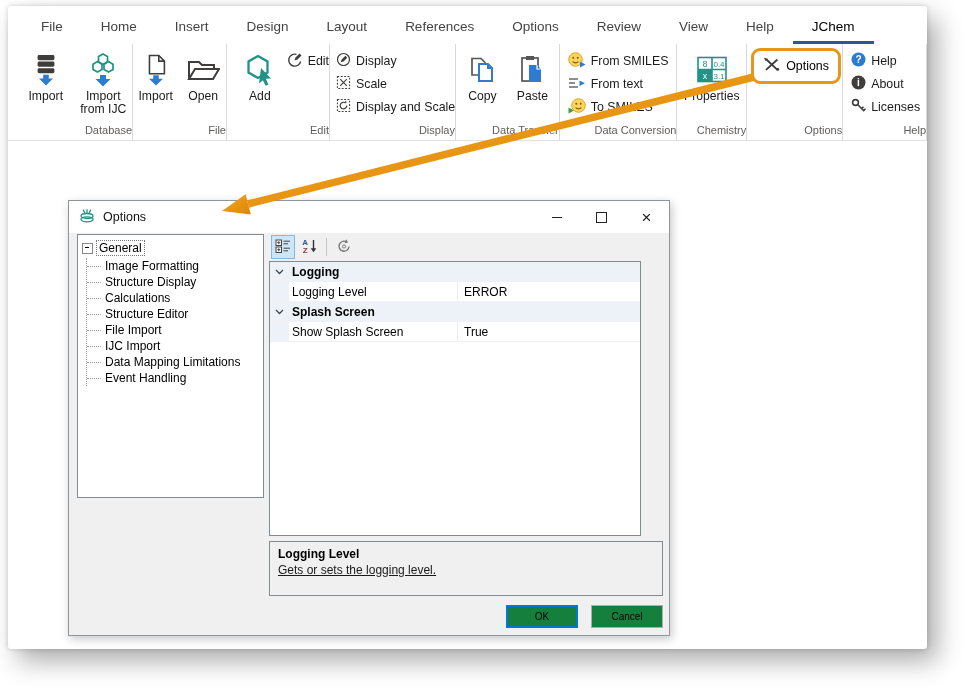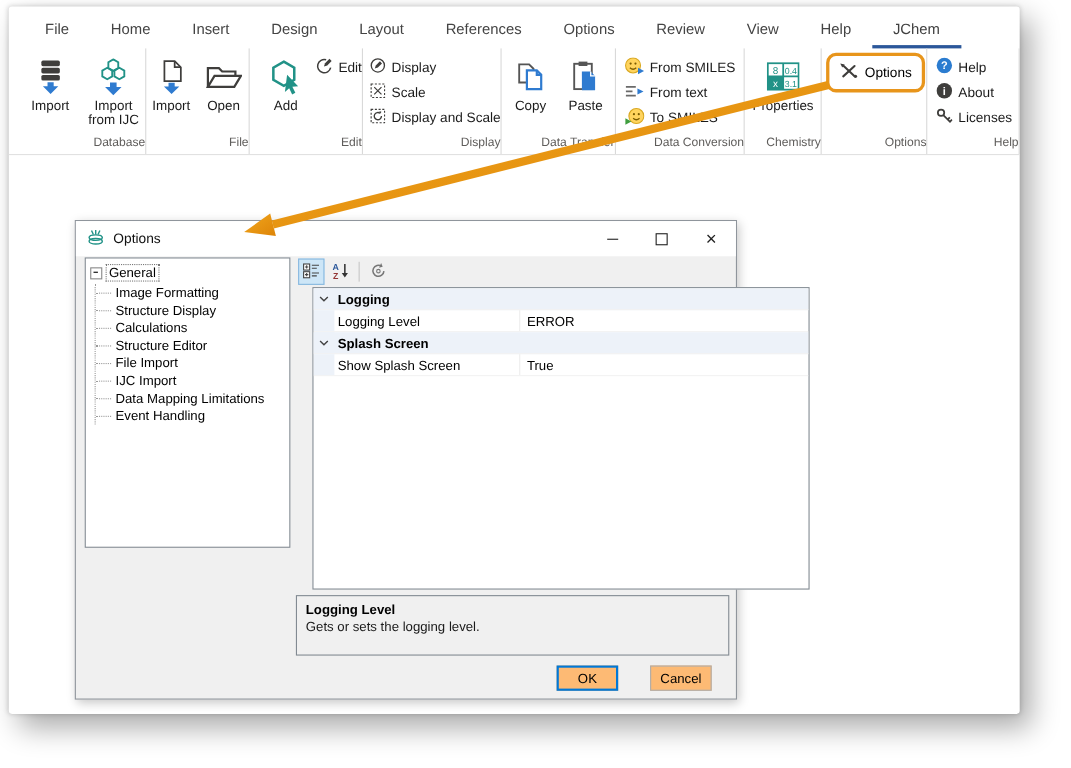--- a/index.html
+++ b/index.html
@@ -3,21 +3,21 @@
 <meta charset="utf-8">
 <style>
   html,body{margin:0;padding:0;}
   body{width:974px;height:698px;position:relative;background:#fff;overflow:hidden;
        font-family:"Liberation Sans",sans-serif;-webkit-user-select:none;}
   .window{position:absolute;left:8px;top:6px;width:919px;height:643px;background:#fff;
           border-radius:3px;box-shadow:0 0 5px rgba(0,0,0,.18),10px 12px 26px rgba(0,0,0,.33);}
   
   .tabs{display:flex;align-items:flex-end;height:38px;padding-left:14px;font-size:13.5px;color:#444;}
   .tab{padding:9px 19px 10px;}
-  .tab.active{color:#404040;border-bottom:3px solid #2b579a;padding-bottom:7px;}
+  .tab.active{color:#000000;border-bottom:3px solid #2b579a;padding-bottom:7px;}
   .band{display:flex;height:97px;padding-left:13px;border-bottom:1px solid #e1e1e1;box-sizing:border-box;}
   .grp{display:flex;flex-direction:column;border-right:1px solid #d9d9d9;box-sizing:border-box;}
   .grp:last-child{border-right:1px solid #d9d9d9;}
   .grp-content{flex:1;display:flex;padding-top:3px;}
   .grp-label{height:17px;text-align:right;font-size:11px;color:#5f5d5b;line-height:14px;}
   .bigbtn{width:50px;display:flex;flex-direction:column;align-items:center;padding-top:2px;
           font-size:12.2px;line-height:13px;color:#1b1b1b;text-align:center;}
   .bigbtn.wide{width:58px;}
   .bigbtn .ic{height:41px;display:flex;align-items:center;justify-content:center;}
   .rows{display:flex;flex-direction:column;gap:3px;padding:4px 0 0 8px;font-size:12.4px;color:#1b1b1b;}
@@ -41,34 +41,34 @@
   .expbox::after{content:"";position:absolute;left:1.5px;top:3.5px;width:4px;height:1px;background:#000;}
   .tree-root-label{outline:1px dotted #777;padding:0 2px;}
   .tree-children{margin-left:8px;border-left:1px dotted #9a9a9a;}
   .tree-item{display:flex;align-items:center;height:16px;}
   .tree-item::before{content:"";width:14px;border-top:1px dotted #9a9a9a;margin-right:4px;flex:0 0 auto;}
   .right-toolbar{position:absolute;left:200px;top:33px;width:394px;height:26px;display:flex;
                  align-items:center;gap:2px;padding-left:2px;box-sizing:border-box;}
   .tbi{width:22px;height:22px;display:flex;align-items:center;justify-content:center;border:1px solid transparent;}
   .tbi.sel{background:#cde6f7;border:1px solid #86b7de;}
   .tbsep{width:1px;height:18px;background:#c6c6c6;margin:0 3px;}
-  .grid-panel{position:absolute;left:200px;top:60px;width:452px;height:275px;background:#fff;
-              border:1px solid #828a92;box-sizing:border-box;overflow:hidden;margin-left:15px;}
+  .grid-panel{position:absolute;left:200px;top:60px;width:372px;height:275px;background:#fff;
+              border:1px solid #828a92;box-sizing:border-box;overflow:hidden;}
   .g-row{display:flex;height:19px;align-items:center;border-bottom:1px solid #f2f2f2;font-size:12px;}
   .g-gutter{width:19px;align-self:stretch;display:flex;align-items:center;justify-content:center;background:#edf2f9;flex:0 0 auto;}
   .g-cat{background:#edf2f9;font-weight:bold;}
   .g-cat .g-name{width:auto;font-weight:bold;}
   .g-name{width:168px;padding-left:3px;box-sizing:border-box;}
   .g-val{flex:1;border-left:1px solid #ededed;padding-left:6px;align-self:stretch;display:flex;align-items:center;}
   .desc-panel{position:absolute;left:200px;top:340px;width:394px;height:55px;background:#f0f0f0;
               border:1px solid #828a92;box-sizing:border-box;padding:5px 8px;}
   .desc-title{font-weight:bold;font-size:12px;}
-  .desc-text{font-size:12px;margin-top:2px;color:#1a1a1a;}
-  .btn{position:absolute;height:23px;width:56px;background:#fdba74;border:1px solid #adadad;
-       font-size:12px;display:flex;align-items:center;justify-content:center;box-sizing:border-box;color:#000;}
+  .desc-text{font-size:12px;margin-top:2px;color:#1a1a1a;text-decoration:underline;}
+  .btn{position:absolute;height:23px;width:72px;background:#15803d;border:1px solid #adadad;
+       font-size:10px;display:flex;align-items:center;justify-content:center;box-sizing:border-box;color:#000;}
   .btn.ok{left:437px;top:404px;border:2px solid #0078d7;}
   .btn.cancel{left:522px;top:404px;}
   .arrow-overlay{position:absolute;left:0;top:0;width:974px;height:698px;z-index:40;pointer-events:none;}
   svg text{font-family:"Liberation Sans",sans-serif;}
 </style>
 </head>
 <body>
 
 <div class="window">
 

